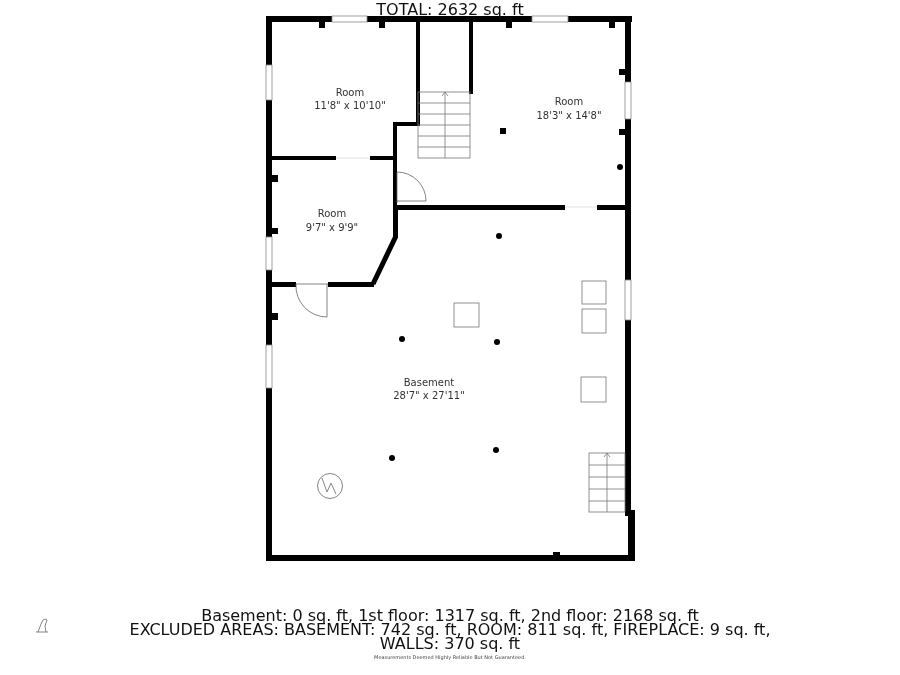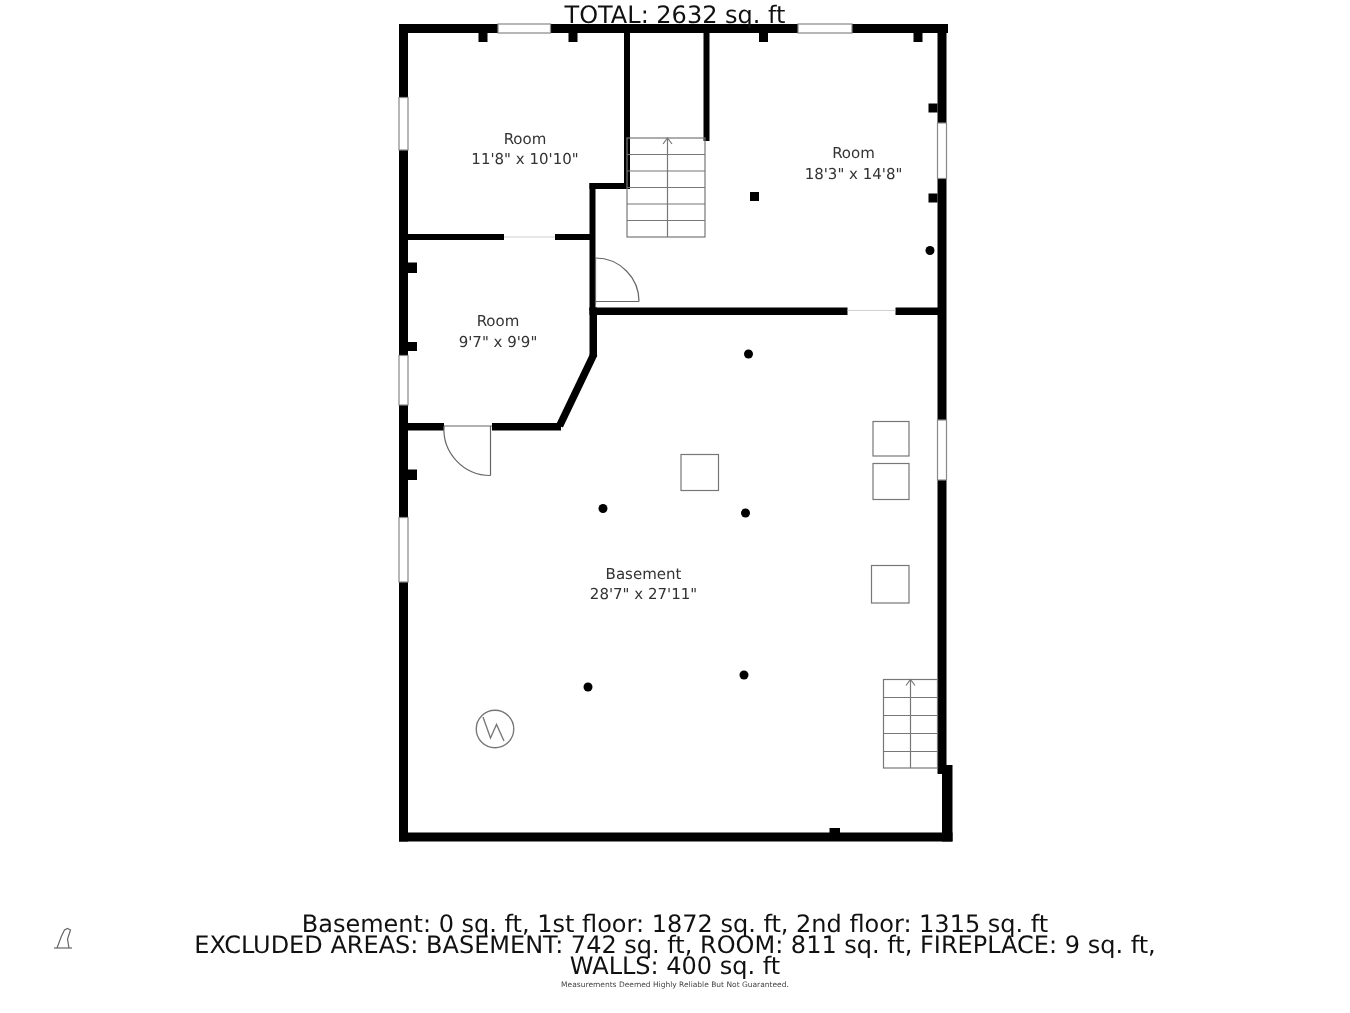--- a/index.html
+++ b/index.html
@@ -133,23 +133,23 @@
     <text class="room-label" x="569" y="105">Room</text>
     <text class="room-label" x="569" y="119">18'3" x 14'8"</text>
     <text class="room-label" x="332" y="217">Room</text>
     <text class="room-label" x="332" y="231">9'7" x 9'9"</text>
     <text class="room-label" x="429" y="386">Basement</text>
     <text class="room-label" x="429" y="399">28'7" x 27'11"</text>
   </g>
 </svg>
 
 <div class="summary total">TOTAL: 2632 sq. ft</div>
-<div class="summary line" style="top:606px">Basement: 0 sq. ft, 1st floor: 1872 sq. ft, 2nd floor: 1315 sq. ft</div>
+<div class="summary line" style="top:606px">Basement: 0 sq. ft, 1st floor: 1317 sq. ft, 2nd floor: 2168 sq. ft</div>
 <div class="summary line" style="top:620px">EXCLUDED AREAS: BASEMENT: 742 sq. ft, ROOM: 811 sq. ft, FIREPLACE: 9 sq. ft,</div>
-<div class="summary line" style="top:634px">WALLS: 400 sq. ft</div>
+<div class="summary line" style="top:634px">WALLS: 370 sq. ft</div>
 <div class="disclaimer">Measurements Deemed Highly Reliable But Not Guaranteed.</div>
 
 <svg class="logo" viewBox="0 0 60 30" xmlns="http://www.w3.org/2000/svg">
   <g fill="none" stroke="#666" stroke-width="0.8">
     <path d="M24,20 L27,12 L29,8 L31,7 L33,8 L32,11 L31,14 L32,20"></path>
     <line x1="22" y1="20" x2="34" y2="20"></line>
   </g>
 </svg>
 
 </body></html>

